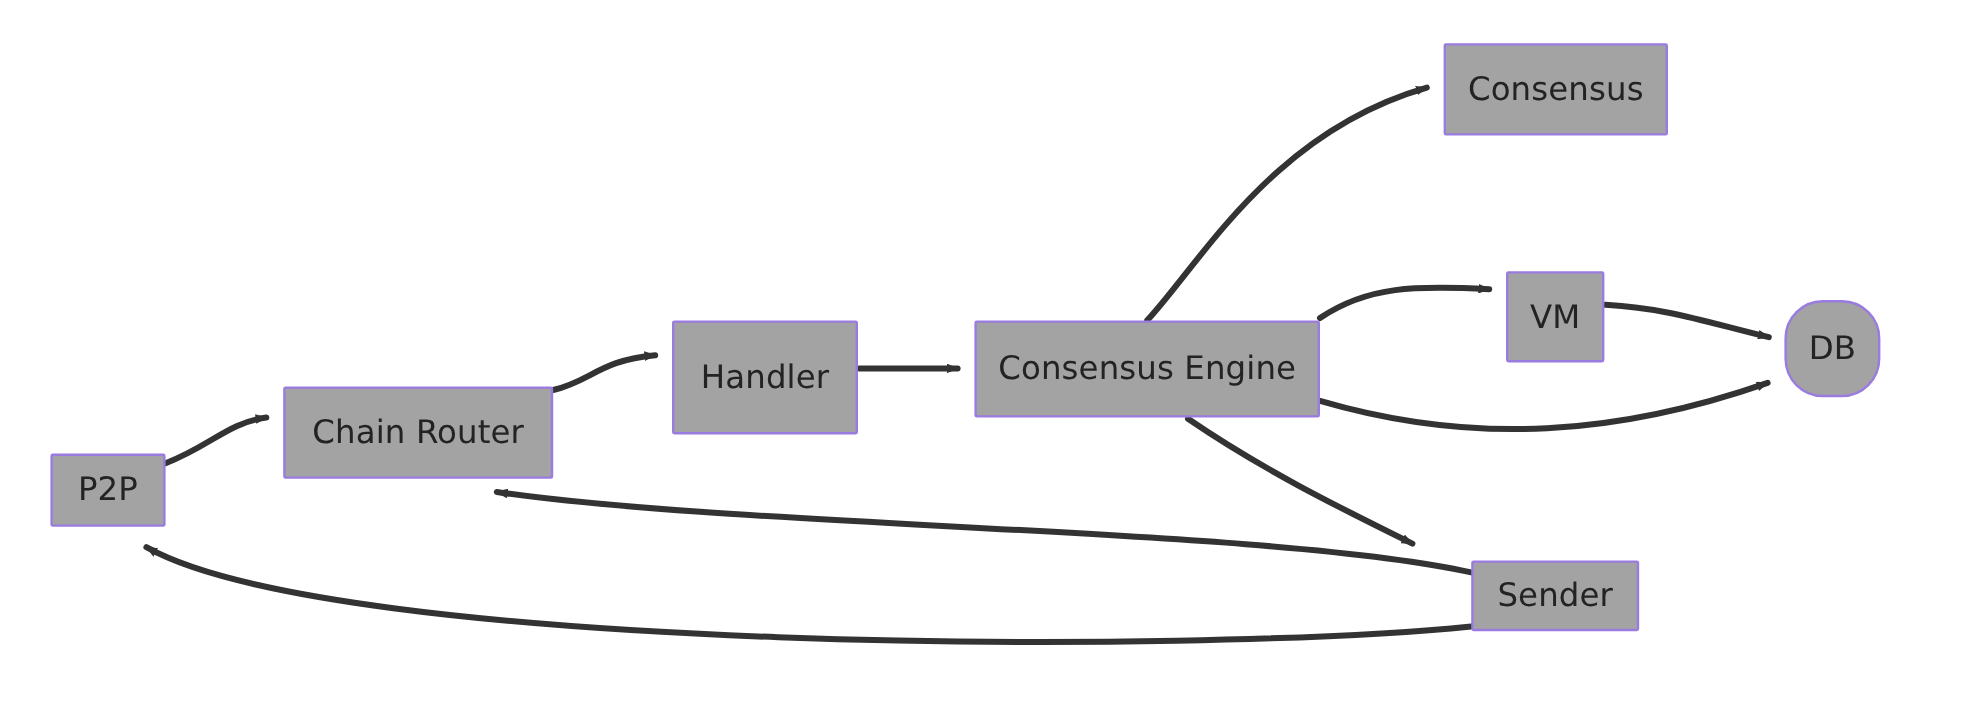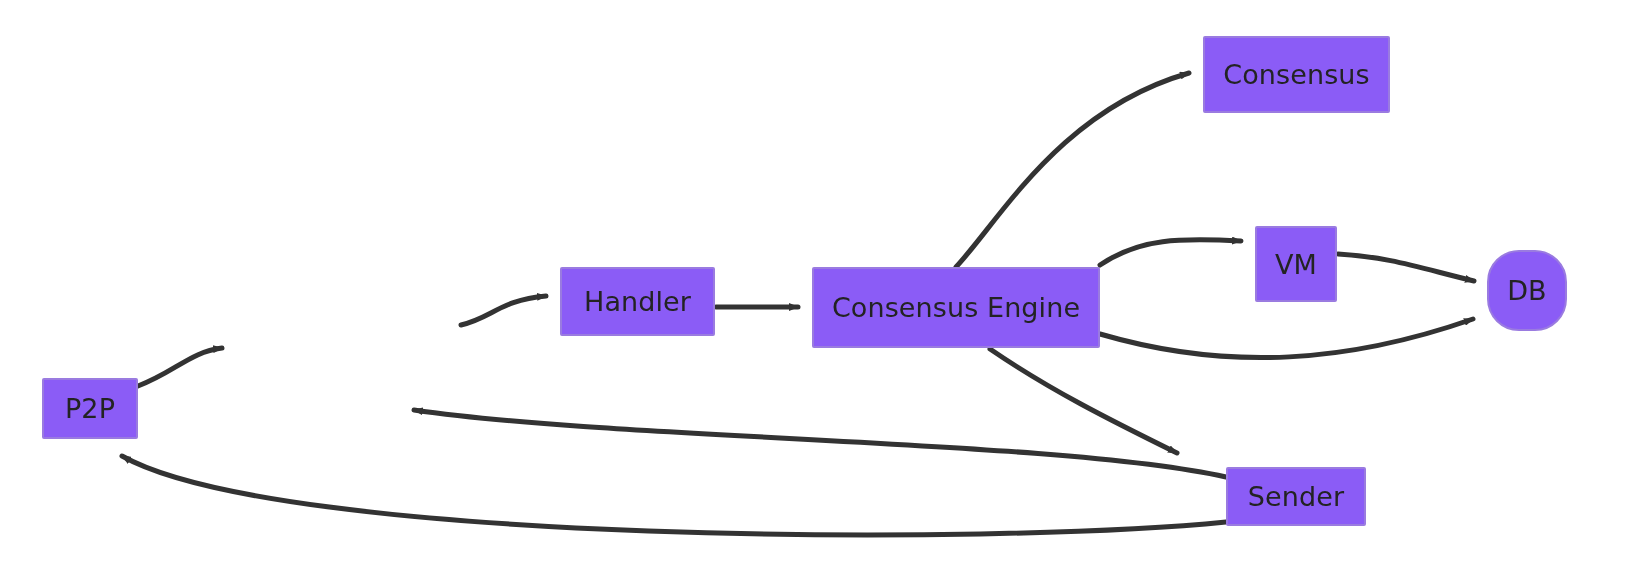--- a/index.html
+++ b/index.html
@@ -20,21 +20,21 @@
   #edge-layer {
     position: absolute;
     left: 0;
     top: 0;
     width: 1634px;
     height: 586px;
   }
   .node {
     position: absolute;
     box-sizing: border-box;
-    background: #8b5cf6;
+    background: #a3a3a3;
     border: 2px solid #9A7BE0;
     border-radius: 2px;
     display: flex;
     align-items: center;
     justify-content: center;
     color: #232323;
     font-size: 27px;
     font-weight: 400;
     letter-spacing: 0.1px;
     line-height: 1;
@@ -76,22 +76,25 @@
       <path d="M1226,477 C1060,440 620,440 414,410" marker-end="url(#arrowhead)"></path>
 
       <path d="M1226,522 C1000,545 280,545 122,456" marker-end="url(#arrowhead)"></path>
     </g>
   </svg>
 
   <div class="node" style="left:42px; top:378px; width:96px; height:61px;">
     <span class="node-label">P2P</span>
   </div>
 
+  <div class="node" style="left:236px; top:322px; width:225px; height:77px;">
+    <span class="node-label">Chain Router</span>
+  </div>
 
-  <div class="node" style="left:560px; top:267px; width:155px; height:69px;">
+  <div class="node" style="left:560px; top:267px; width:155px; height:95px;">
     <span class="node-label">Handler</span>
   </div>
 
   <div class="node" style="left:812px; top:267px; width:288px; height:81px;">
     <span class="node-label">Consensus Engine</span>
   </div>
 
   <div class="node" style="left:1203px; top:36px; width:187px; height:77px;">
     <span class="node-label">Consensus</span>
   </div>

